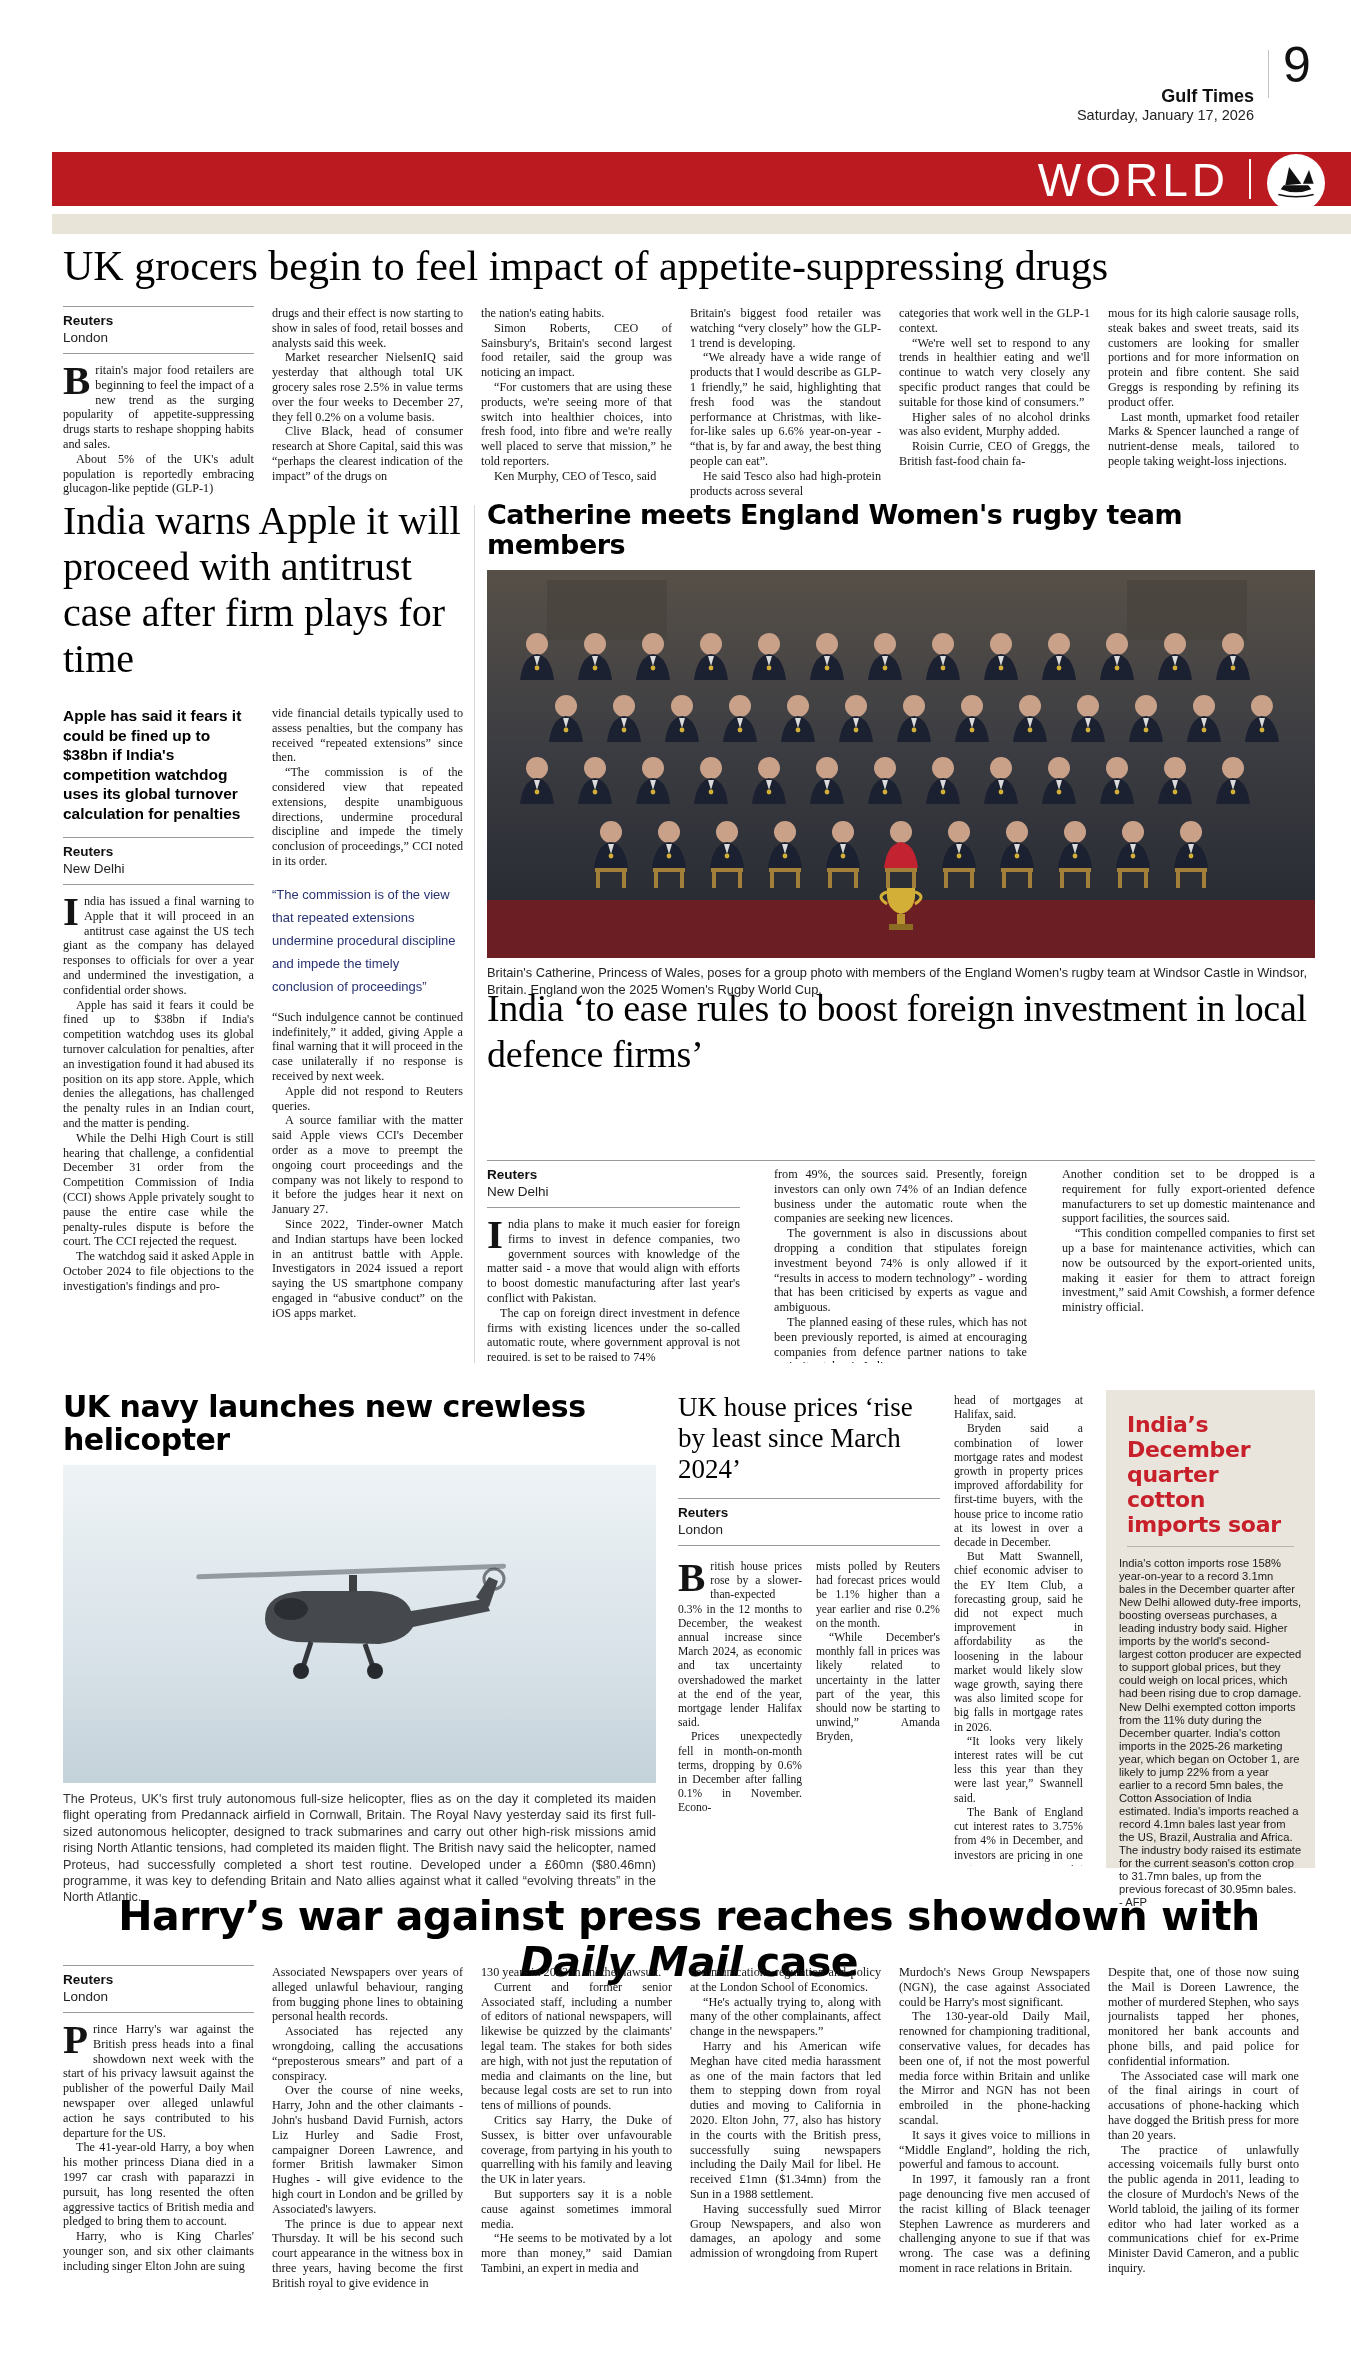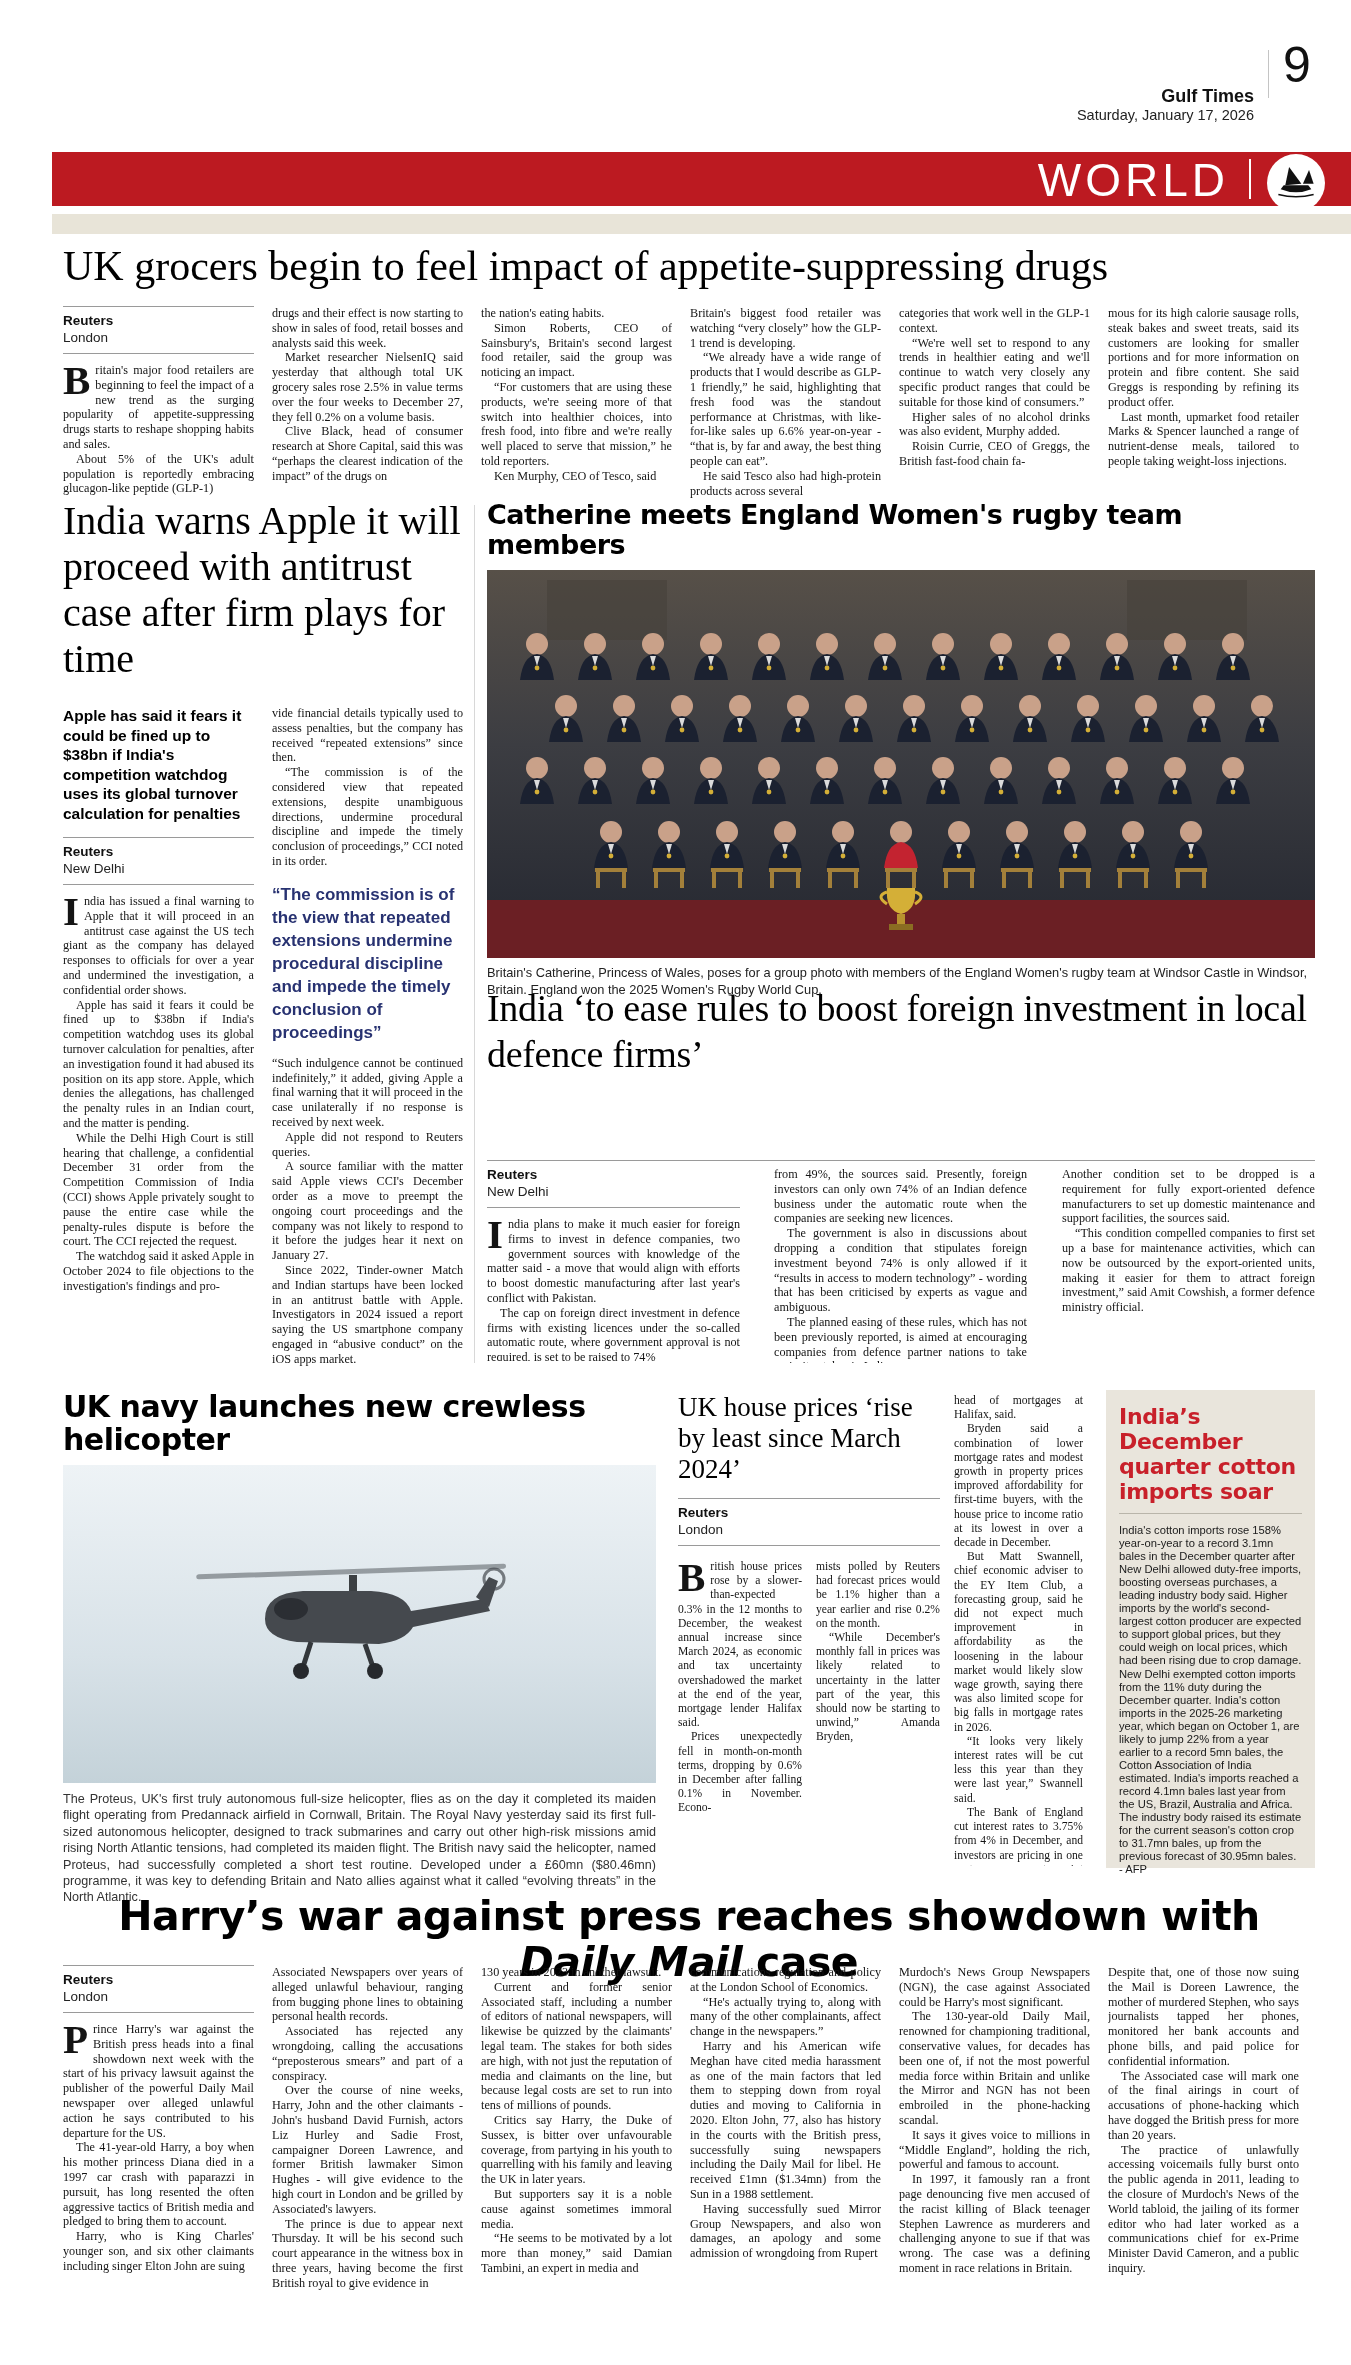--- a/index.html
+++ b/index.html
@@ -23,21 +23,21 @@
   .hl-serif{font-family:"Liberation Serif","DejaVu Serif",serif;font-weight:400;color:#000;margin:0;}
   .hl-slab{font-family:"DejaVu Sans","Liberation Sans",sans-serif;font-weight:800;color:#000;margin:0;letter-spacing:-0.5px;}
   .byline{border-top:1px solid #9a9a9a;border-bottom:1px solid #9a9a9a;padding:5px 0 7px;margin-bottom:9px;
           font-family:"Liberation Sans","DejaVu Sans",sans-serif;}
   .byline .agency{font-weight:bold;font-size:13.5px;line-height:17px;color:#111;}
   .byline .city{font-size:13.5px;line-height:17px;color:#222;}
   .paras p{margin:0;text-align:justify;font-size:12.2px;line-height:14.8px;}
   .paras p + p{text-indent:13px;}
   .dc > p:first-child::first-letter{float:left;font-size:41px;line-height:33px;font-weight:700;padding:1px 5px 0 0;}
   .col{position:absolute;overflow:hidden;}
-  .pullquote{font-family:"Liberation Sans","DejaVu Sans",sans-serif;font-weight:bold;font-size:17px;line-height:23px;
+  .pullquote{font-family:"Liberation Sans","DejaVu Sans",sans-serif;font-weight:normal;font-size:13px;line-height:23px;
              color:#283271;margin:14px 0 12px;}
   .caption{font-family:"Liberation Sans","DejaVu Sans",sans-serif;color:#222;}
   
   .g-headline{position:absolute;left:63px;top:243px;width:1260px;font-size:42px;line-height:46px;}
   .g-wrap{position:absolute;left:63px;top:306px;width:1252px;height:192px;}
   
   .apple{position:absolute;left:63px;top:498px;width:400px;height:870px;}
   .apple h2{font-size:40px;line-height:46px;}
   .standfirst{font-family:"Liberation Sans","DejaVu Sans",sans-serif;font-weight:bold;font-size:15.5px;line-height:19.5px;
               color:#000;margin-bottom:14px;}
@@ -54,21 +54,21 @@
   .heli h2{font-size:30px;line-height:33px;}
   .heli-photo{margin-top:9px;width:593px;height:318px;}
   .heli-caption{margin-top:8px;font-size:12.6px;line-height:16.4px;font-weight:normal;color:#333;text-align:justify;}
   .house{position:absolute;left:678px;top:1392px;width:406px;height:476px;}
   .house h2{font-size:27px;line-height:31px;width:262px;}
   .house-byline{width:262px;margin-top:13px;}
   .house .paras p{font-size:11.6px;line-height:14.2px;}
   .house-strip .paras p, .house-strip p{font-size:11.2px;line-height:13.2px;}
   .cotton{position:absolute;left:1106px;top:1390px;width:209px;height:478px;background:#e9e5dc;box-sizing:border-box;
           padding:14px 13px;}
-  .cotton h3{margin:0;font-family:"DejaVu Sans","Liberation Sans",sans-serif;font-weight:800;font-size:22px;
+  .cotton h3{margin:8px;font-family:"DejaVu Sans","Liberation Sans",sans-serif;font-weight:800;font-size:22px;
              line-height:25px;color:#c8202a;letter-spacing:-0.3px;padding-bottom:9px;border-bottom:1px solid #b9b5aa;}
   .cotton p{margin:10px 0 0;font-family:"Liberation Sans","DejaVu Sans",sans-serif;font-size:11.2px;line-height:13.05px;
             color:#1a1a1a;}
   
   .harry{position:absolute;left:63px;top:1893px;width:1252px;height:452px;}
   .harry h2{font-size:41px;line-height:46px;text-align:center;}
   .harry h2 .it{font-style:italic;}
   .h-wrap{position:absolute;left:0;top:72px;width:1252px;height:372px;}
 </style>
 </head>

